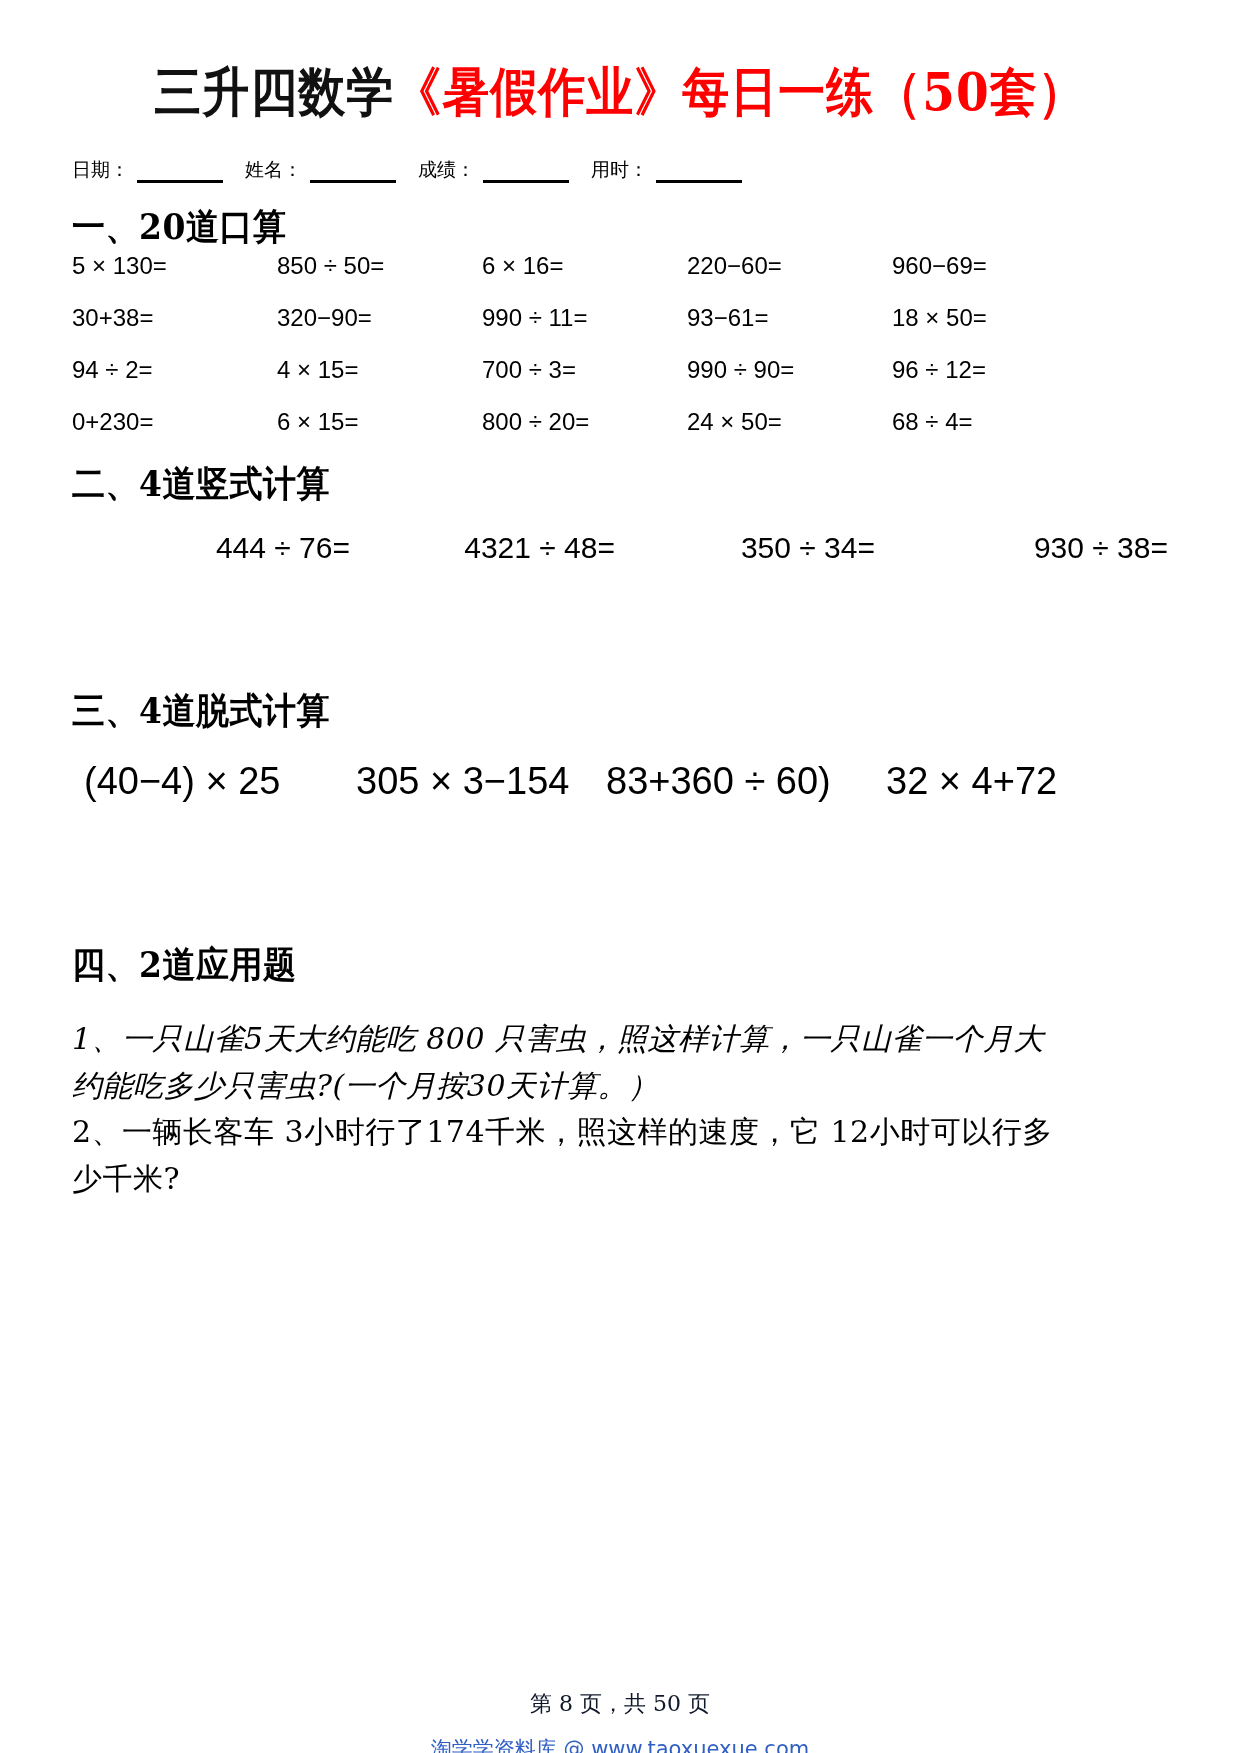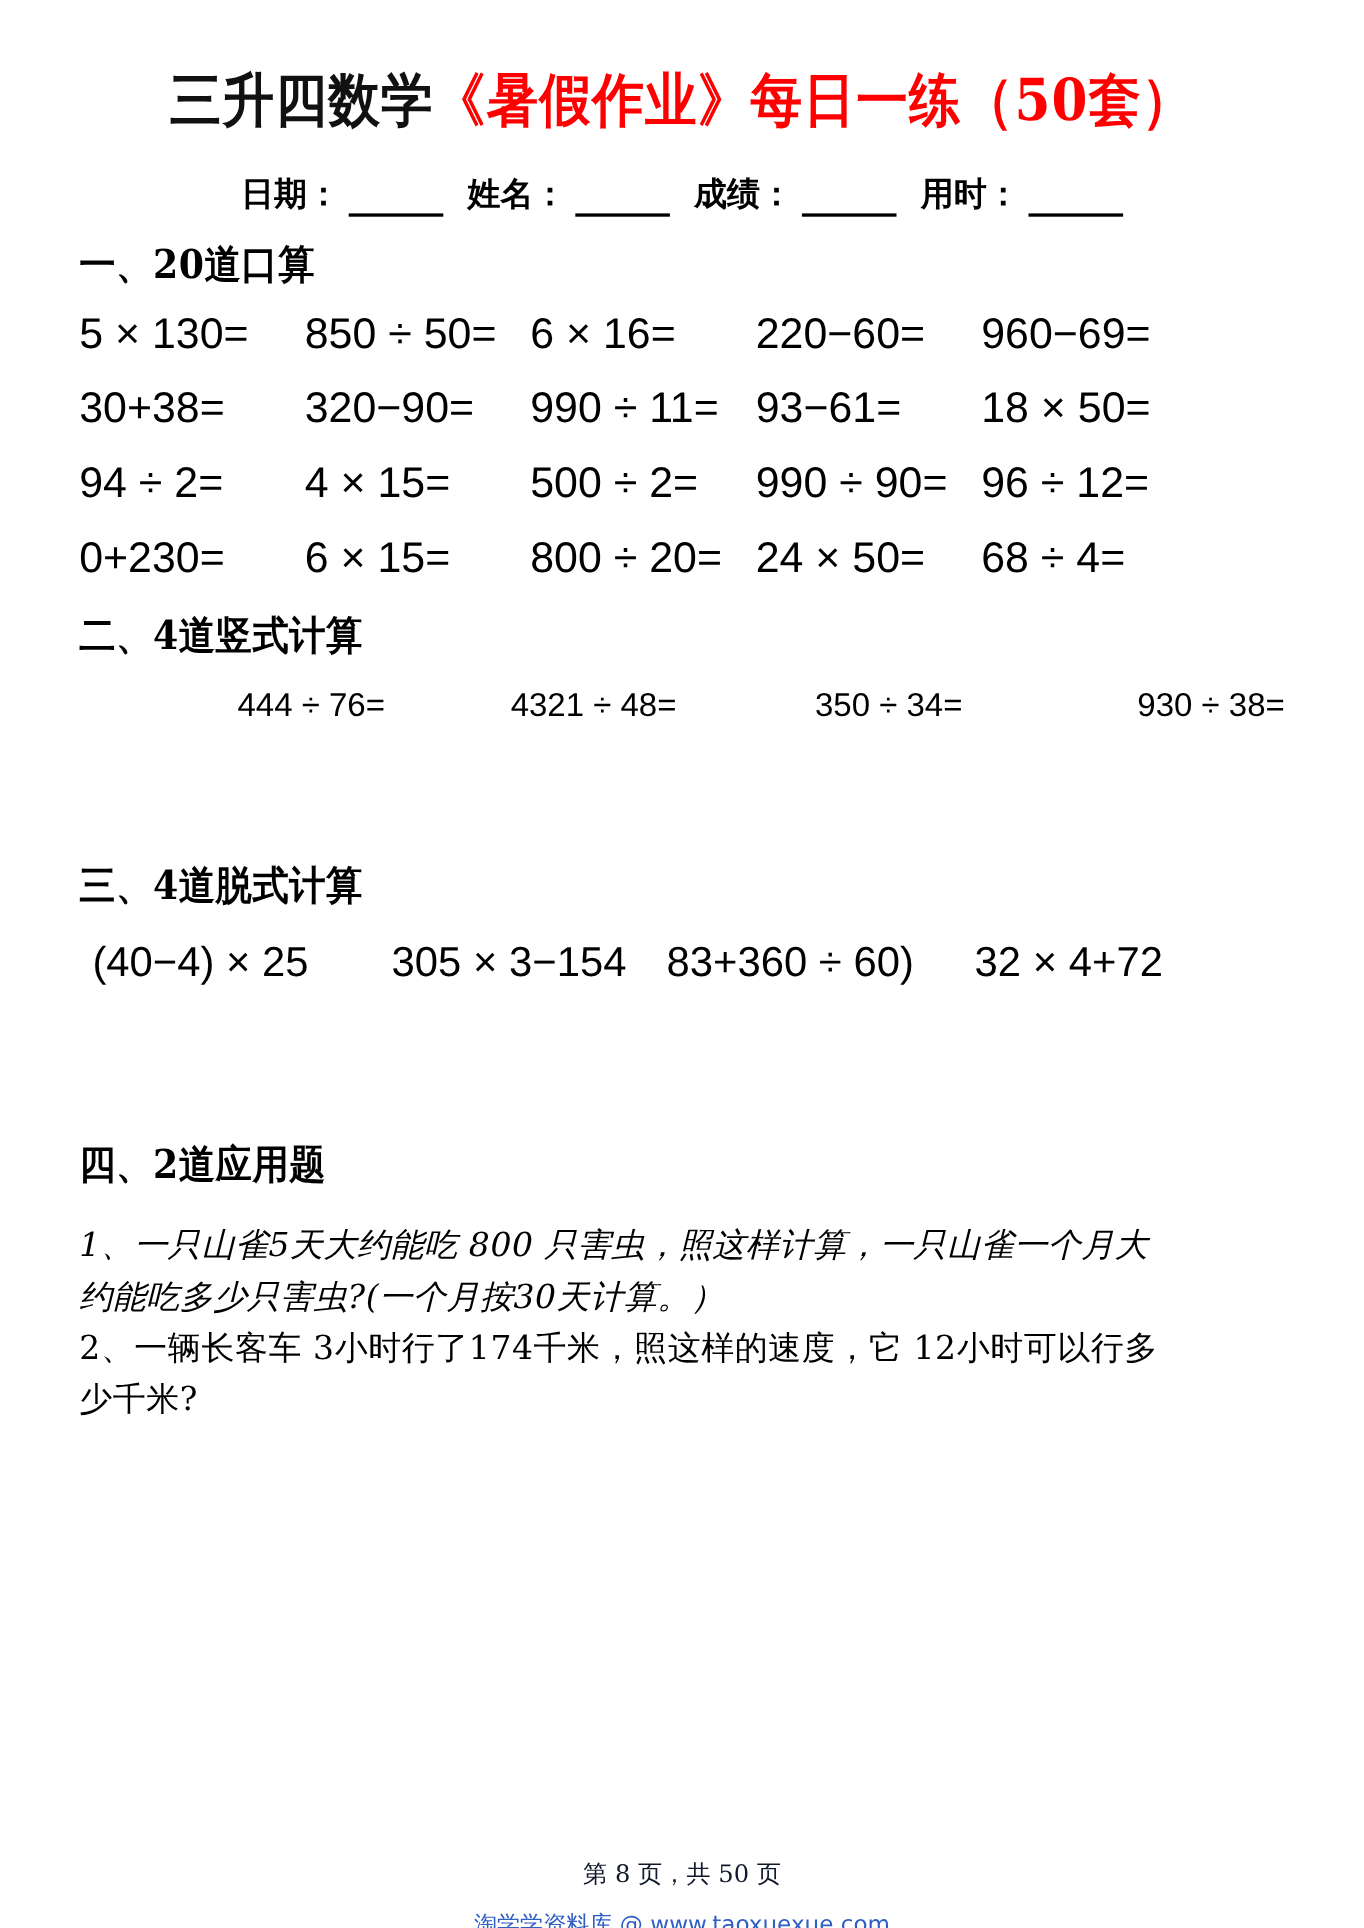--- a/index.html
+++ b/index.html
@@ -35,27 +35,27 @@
     line-height: 1.15;
     transform: scaleY(1.12);
     transform-origin: top center;
   }
   .title .black { color: #111111; }
   .title .red { color: #ff0000; }
 
   
   .info-row {
     display: flex;
-    justify-content: center;
+    justify-content: flex-start;
     align-items: flex-end;
     gap: 6px;
     margin-top: 40px;
     font-family: "DejaVu Serif", serif;
-    font-weight: bold;
-    font-size: 30px;
+    font-weight: normal;
+    font-size: 19px;
   }
   .info-item {
     display: flex;
     align-items: flex-end;
     gap: 4px;
   }
   .info-label { white-space: nowrap; }
   .info-blank {
     display: inline-block;
     width: 86px;
@@ -75,25 +75,25 @@
     transform: scaleY(1.1);
     transform-origin: left center;
   }
   .sec1-head { margin-top: 22px; }
   .sec2-head { margin-top: 26px; }
   .sec3-head { margin-top: 124px; }
   .sec4-head { margin-top: 140px; }
 
   
   .oral-grid {
-    margin-top: 18px;
+    margin-top: 2px;
     display: grid;
     grid-template-columns: 205px 205px 205px 205px 1fr;
     row-gap: 24px;
-    font-size: 39px;
+    font-size: 24px;
     font-family: "Liberation Sans", sans-serif;
   }
   .oral-cell { white-space: nowrap; }
 
   
   .vert-row {
     margin-top: 24px;
     display: grid;
     grid-template-columns: 250px 265px 260px 1fr;
     font-size: 30px;
@@ -182,21 +182,21 @@
     <div class="oral-cell">960−69=</div>
 
     <div class="oral-cell">30+38=</div>
     <div class="oral-cell">320−90=</div>
     <div class="oral-cell">990 ÷ 11=</div>
     <div class="oral-cell">93−61=</div>
     <div class="oral-cell">18 × 50=</div>
 
     <div class="oral-cell">94 ÷ 2=</div>
     <div class="oral-cell">4 × 15=</div>
-    <div class="oral-cell">500 ÷ 2=</div>
+    <div class="oral-cell">700 ÷ 3=</div>
     <div class="oral-cell">990 ÷ 90=</div>
     <div class="oral-cell">96 ÷ 12=</div>
 
     <div class="oral-cell">0+230=</div>
     <div class="oral-cell">6 × 15=</div>
     <div class="oral-cell">800 ÷ 20=</div>
     <div class="oral-cell">24 × 50=</div>
     <div class="oral-cell">68 ÷ 4=</div>
   </div>
 

